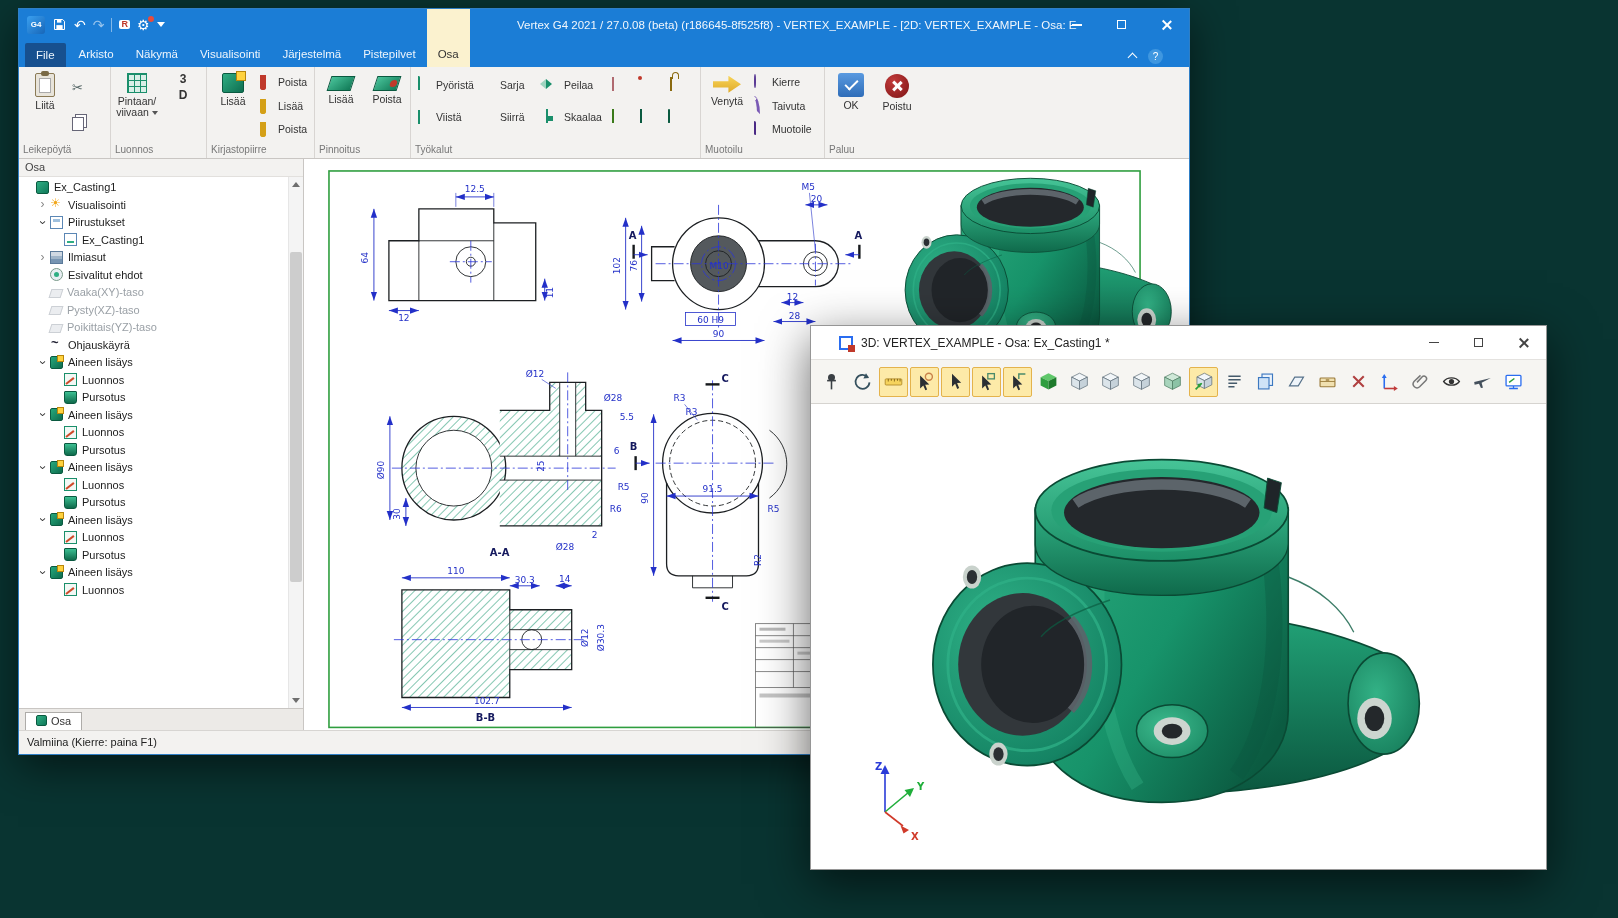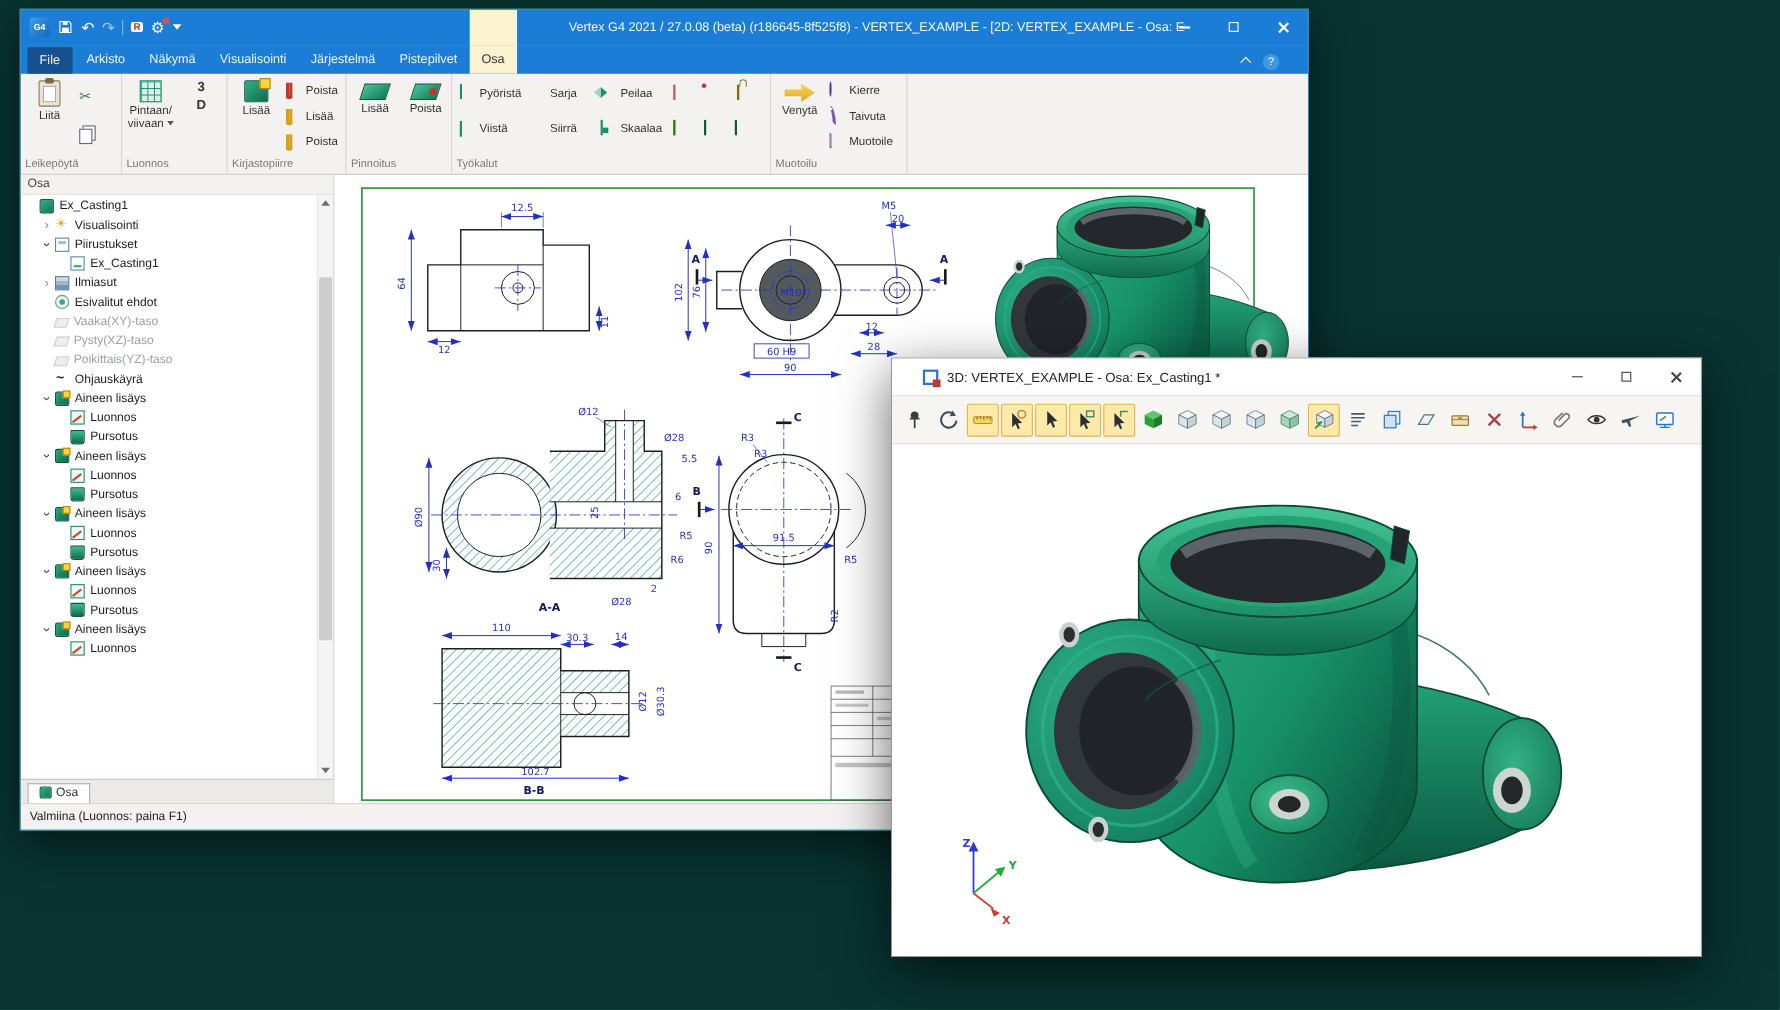--- a/index.html
+++ b/index.html
@@ -530,20 +530,33 @@
               </span>
             <span class="rsbtn">
                 <span class="ric13"><span class="ic-morph"></span></span>
                 <span>Muotoile</span>
               </span>
           </div>
         </div>
         <div class="rlabel">Muotoilu</div>
       </div>
 
+      <div class="rgroup" style="width:96px;border-right:none">
+        <div class="rbody" style="justify-content:space-around;width:100%">
+          <div class="rbtn-big">
+            <span class="ic-ok"></span>
+            <span class="rlab">OK</span>
+          </div>
+          <div class="rbtn-big">
+            <span class="ic-exit"></span>
+            <span class="rlab">Poistu</span>
+          </div>
+        </div>
+        <div class="rlabel">Paluu</div>
+      </div>
     </div>
 
     <div class="mainbody">
       <div class="leftcol">
         <div class="tree-head">
             <span>Osa</span>
           </div>
         <div class="tree-wrap">
           <div class="tree-list">
               <div class="trow" style="padding-left: 4px;">
@@ -858,21 +871,21 @@
             <rect x="456" y="470" width="26" height="3" fill="#b9b9b9"></rect>
             <rect x="456" y="482" width="30" height="3" fill="#c9c9c9"></rect>
             <rect x="494" y="494" width="32" height="3" fill="#c9c9c9"></rect>
             <rect x="456" y="536" width="60" height="4" fill="#c4c4c4"></rect>
           </g>
         </svg>
       </div>
     </div>
 
     <div class="statusbar">
-        <span>Valmiina (Luonnos: paina F1)</span>
+        <span>Valmiina (Kierre: paina F1)</span>
       </div>
   </div>
 
   <div class="win2">
     <div class="tbar2">
       <span class="win2-icon"></span>
       <span class="t2">3D: VERTEX_EXAMPLE - Osa: Ex_Casting1 *</span>
       <div class="wctrl2">
         <span class="wbtn2">
             <i class="w-min dk"></i>

